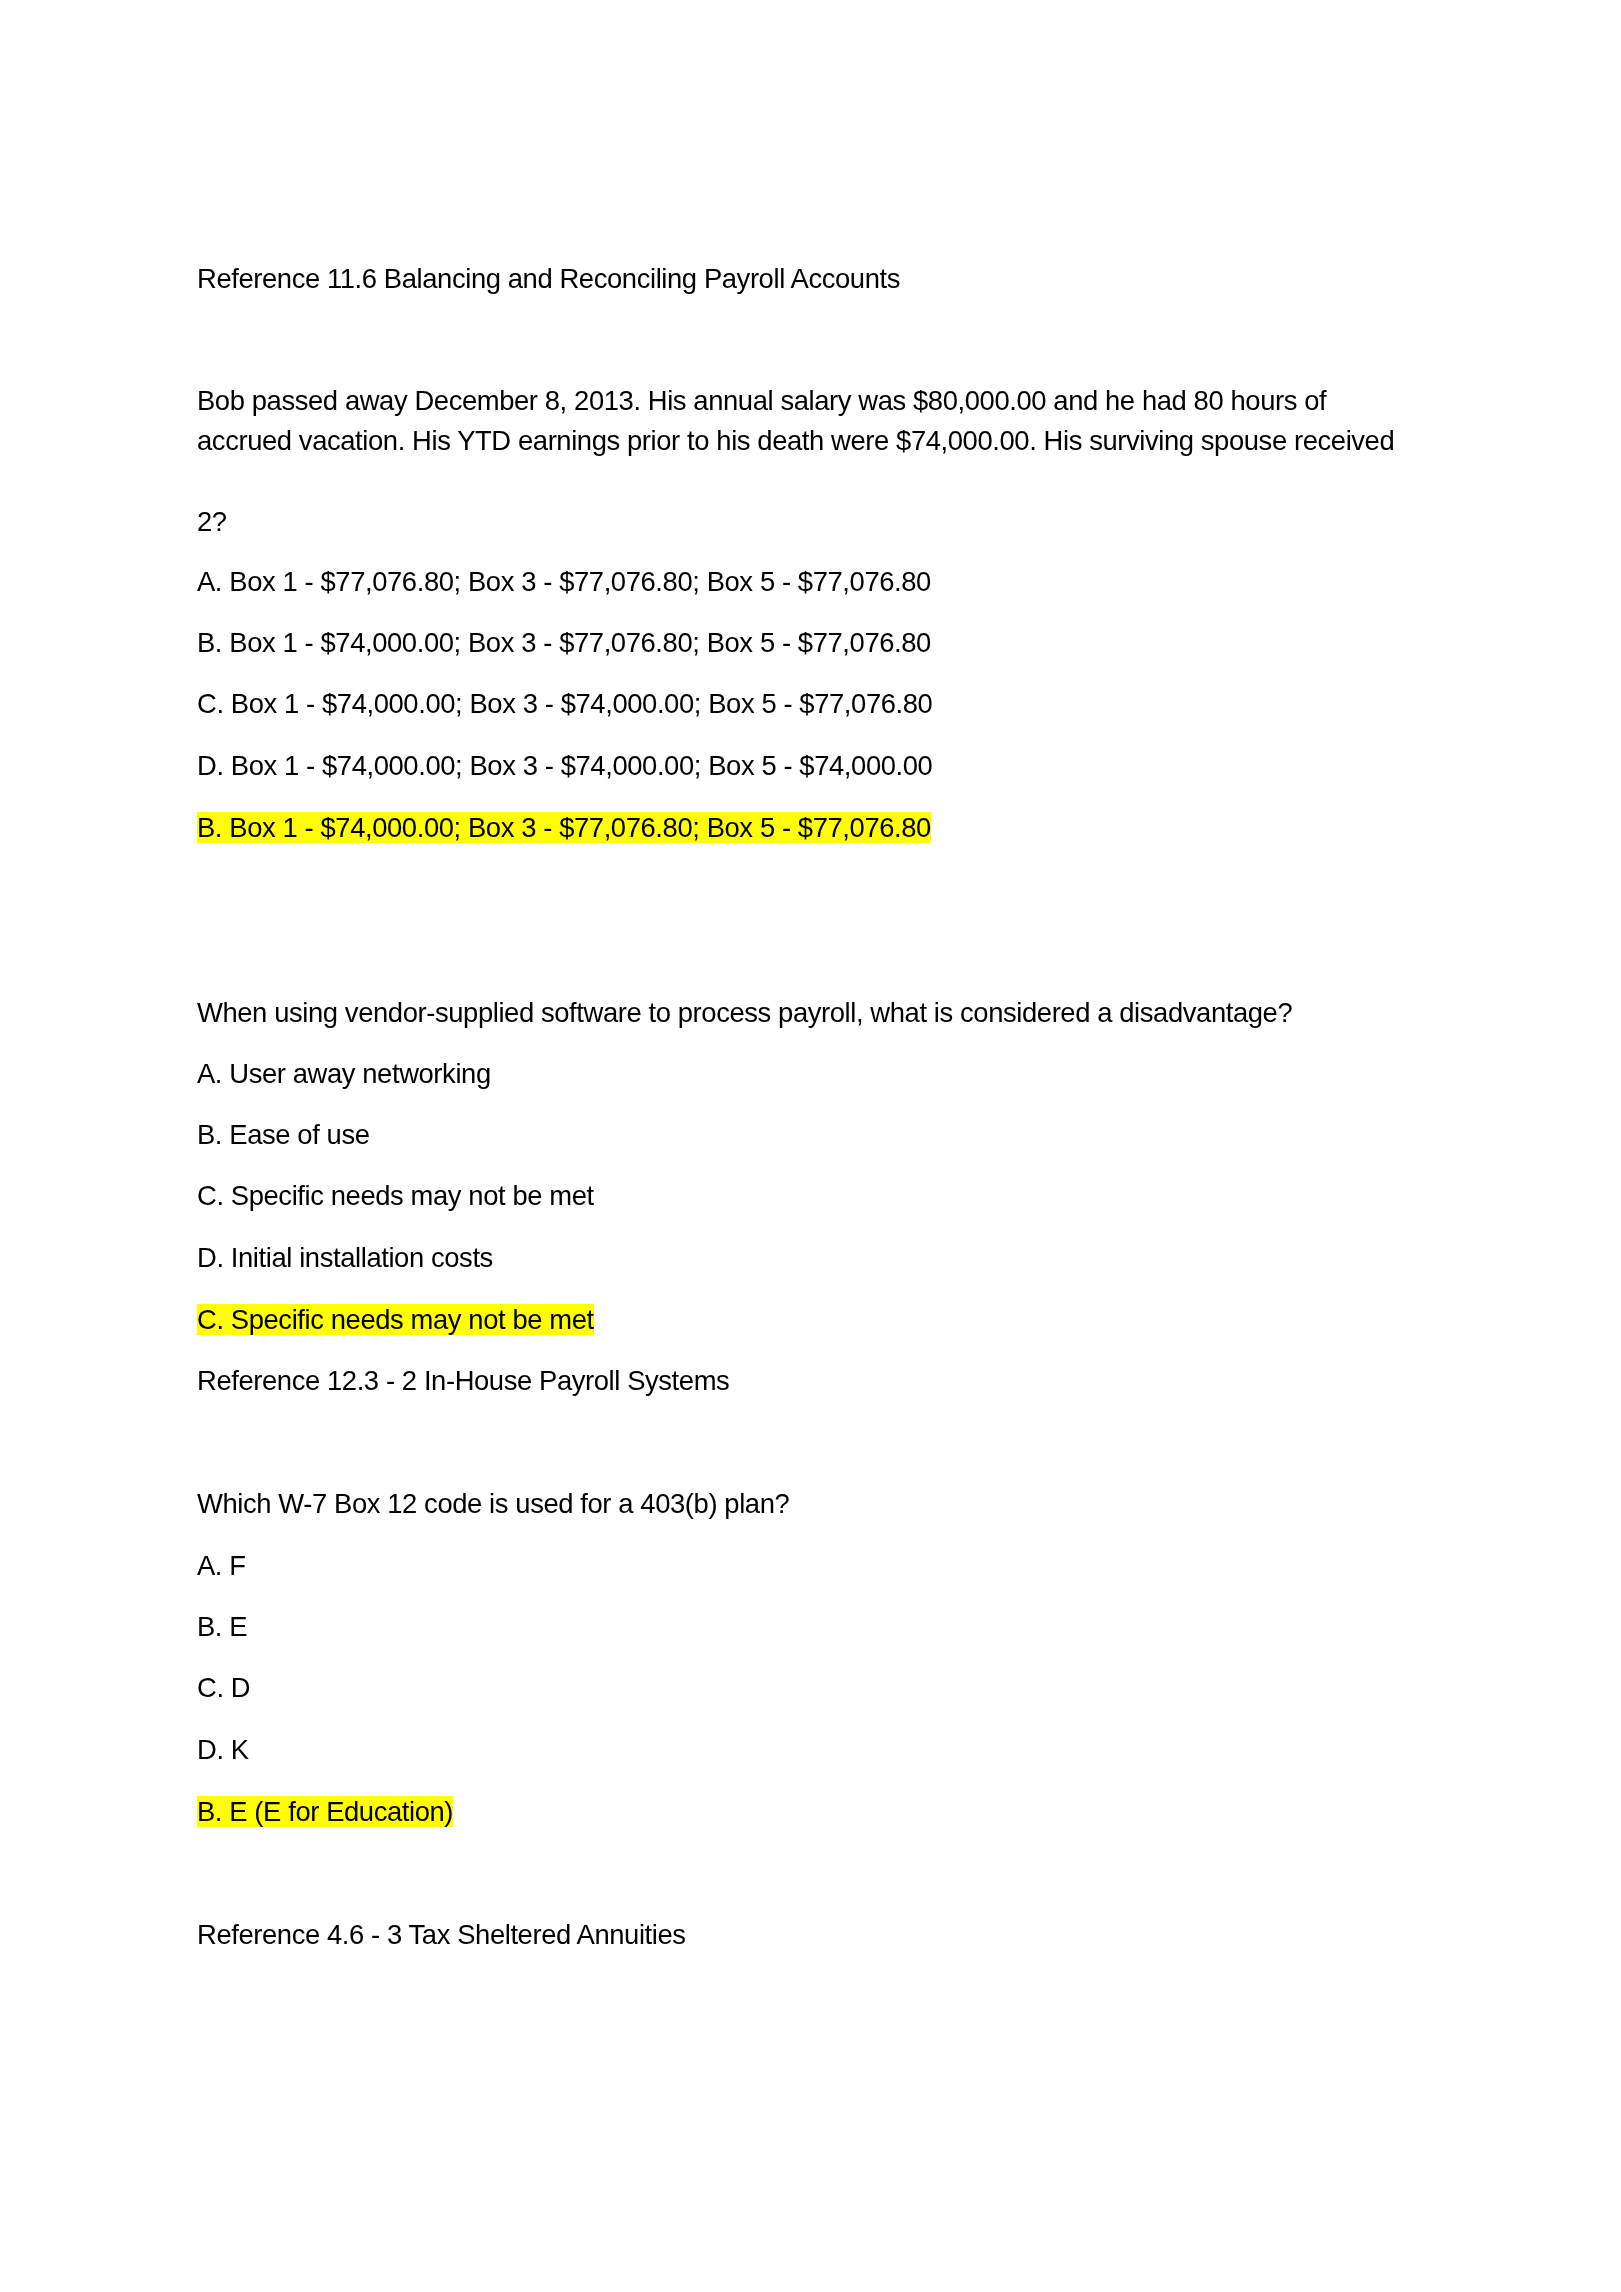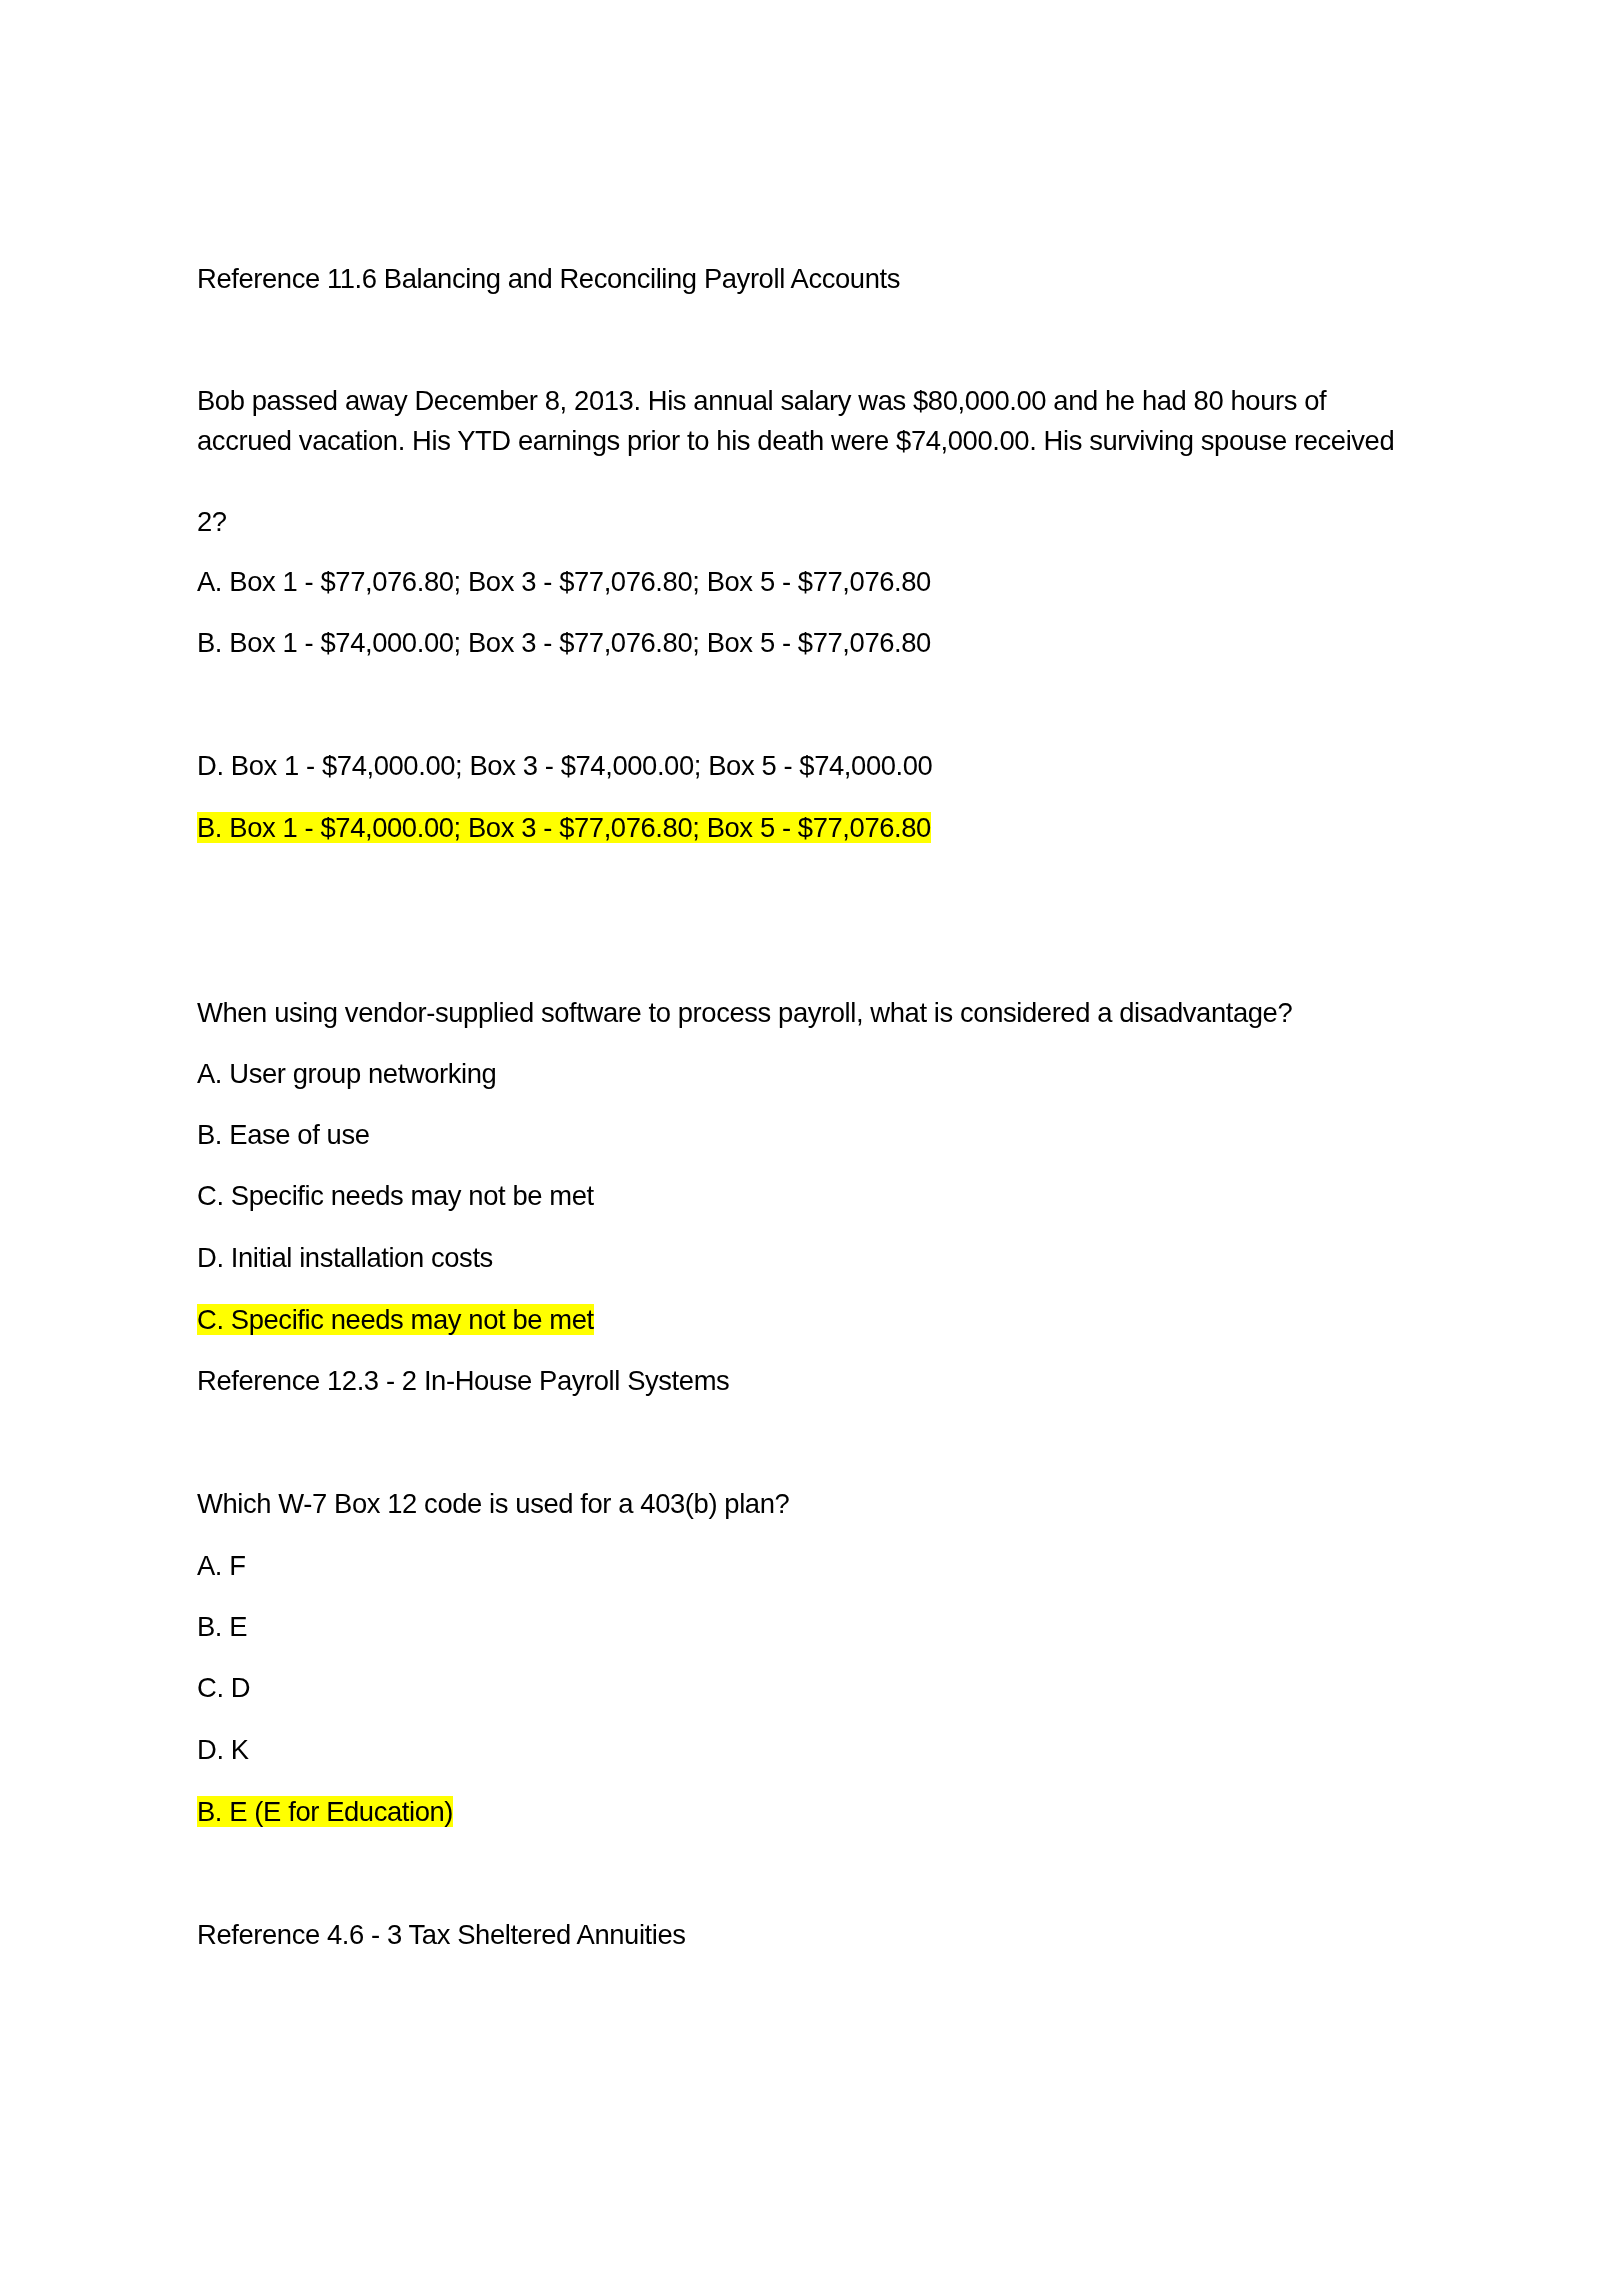--- a/index.html
+++ b/index.html
@@ -16,25 +16,26 @@
 <div class="page">
 
   <div class="line" style="top:259px">Reference 11.6 Balancing and Reconciling Payroll Accounts</div>
 
   <div class="line" style="top:381px">Bob passed away December 8, 2013. His annual salary was $80,000.00 and he had 80 hours of</div>
   <div class="line" style="top:421px">accrued vacation. His YTD earnings prior to his death were $74,000.00. His surviving spouse received</div>
   <div class="line" style="top:502px">2?</div>
 
   <div class="line" style="top:562px">A. Box 1 - $77,076.80; Box 3 - $77,076.80; Box 5 - $77,076.80</div>
   <div class="line" style="top:623px">B. Box 1 - $74,000.00; Box 3 - $77,076.80; Box 5 - $77,076.80</div>
+  <div class="line" style="top:684px">C. Box 1 - $74,000.00; Box 3 - $74,000.00; Box 5 - $77,076.80</div>
   <div class="line" style="top:746px">D. Box 1 - $74,000.00; Box 3 - $74,000.00; Box 5 - $74,000.00</div>
   <div class="line" style="top:808px"><span class="hl">B. Box 1 - $74,000.00; Box 3 - $77,076.80; Box 5 - $77,076.80</span></div>
 
   <div class="line" style="top:993px">When using vendor-supplied software to process payroll, what is considered a disadvantage?</div>
-  <div class="line" style="top:1054px">A. User group networking</div>
+  <div class="line" style="top:1054px">A. User away networking</div>
   <div class="line" style="top:1115px">B. Ease of use</div>
   <div class="line" style="top:1176px">C. Specific needs may not be met</div>
   <div class="line" style="top:1238px">D. Initial installation costs</div>
   <div class="line" style="top:1300px"><span class="hl">C. Specific needs may not be met</span></div>
 
   <div class="line" style="top:1361px">Reference 12.3 - 2 In-House Payroll Systems</div>
   <div class="line" style="top:1484px">Which W-7 Box 12 code is used for a 403(b) plan?</div>
   <div class="line" style="top:1546px">A. F</div>
   <div class="line" style="top:1607px">B. E</div>
   <div class="line" style="top:1668px">C. D</div>

